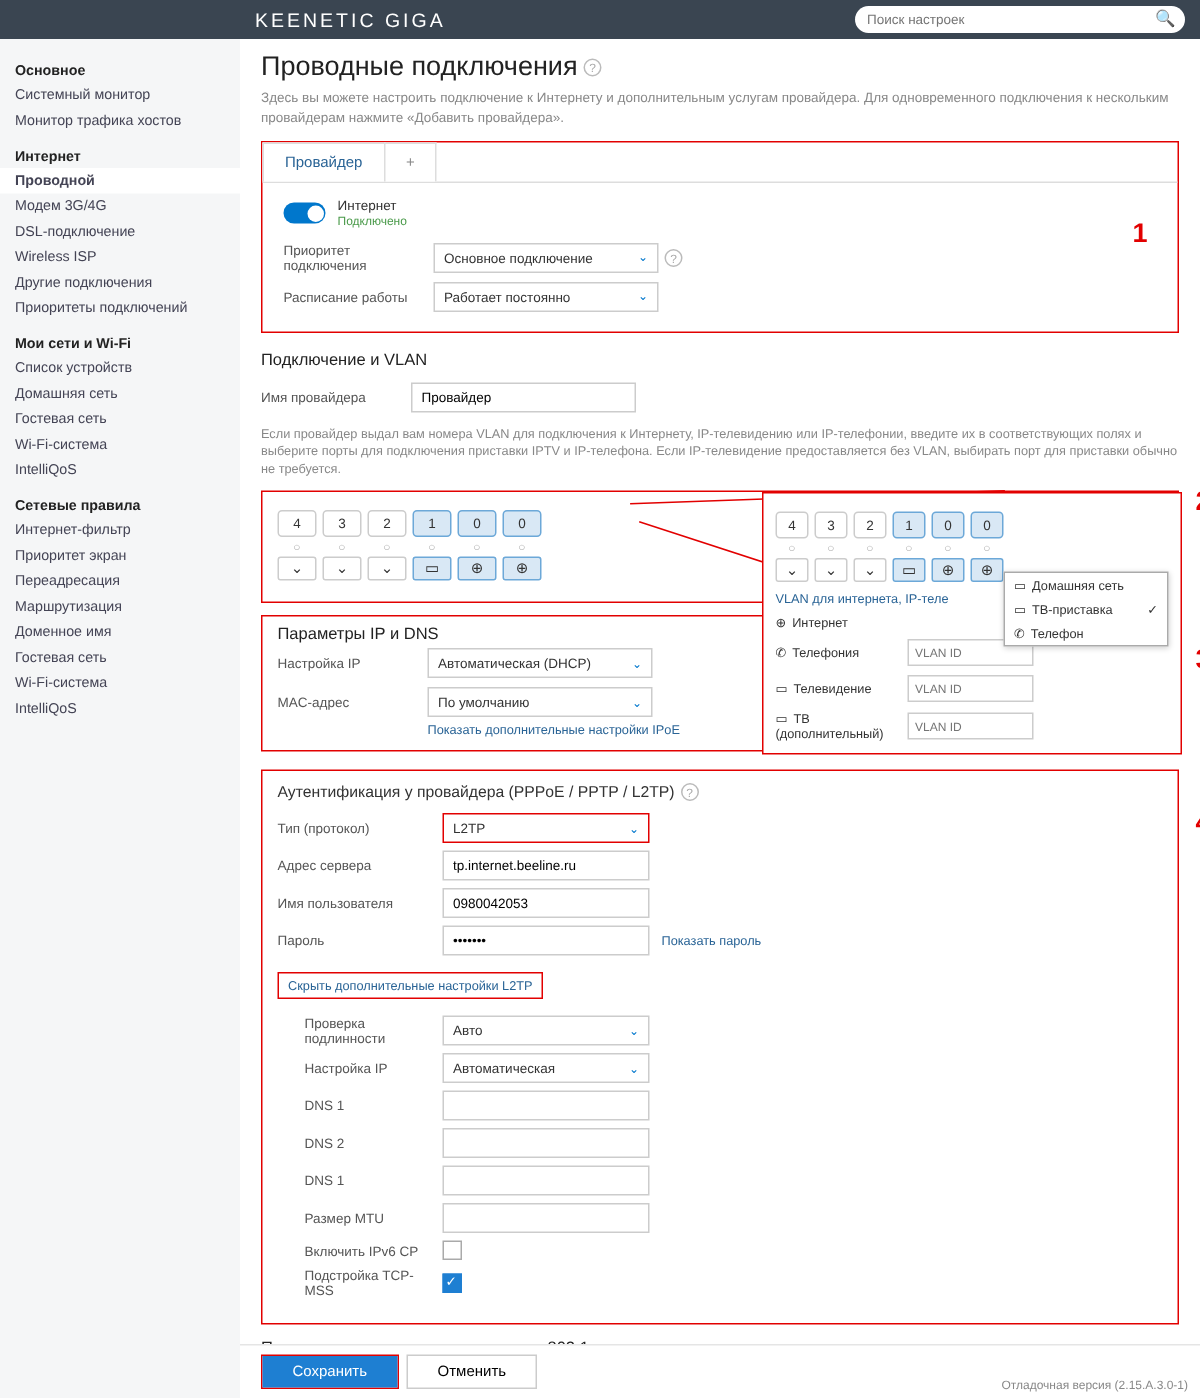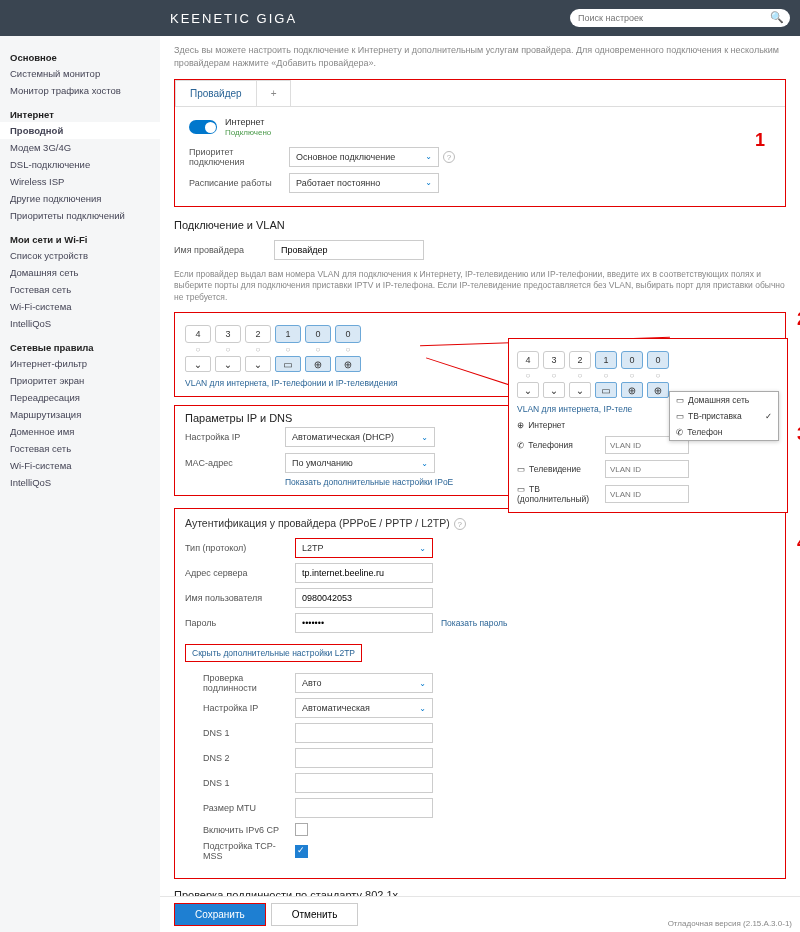--- a/index.html
+++ b/index.html
@@ -1,17 +1,17 @@
 <!DOCTYPE html>
 <html><head>
 <meta charset="utf-8">
 <style>
 * { box-sizing: border-box; margin: 0; padding: 0; }
 body { font-family: Arial, Helvetica, sans-serif; font-size: 10px; color: #333; background: #fff; width: 800px; }
-.topbar { height: 36px; background: #3a4551; display: flex; align-items: center; padding: 0 10px; }
+.topbar { height: 26px; background: #3a4551; display: flex; align-items: center; padding: 0 10px; }
 .brand { color: #fff; font-size: 13px; letter-spacing: 2px; font-weight: 300; margin-left: 160px; }
 .search-wrap { margin-left: auto; position: relative; }
 .search-wrap input { width: 220px; height: 18px; border-radius: 9px; border: none; padding: 0 22px 0 8px; font-size: 9px; background: #fff; }
 .search-icon { position: absolute; right: 6px; top: 2px; font-size: 11px; color: #555; }
 .layout { display: flex; }
 .sidebar { width: 160px; background: #f5f6f7; padding: 6px 0 20px; font-size: 9.5px; }
 .sidebar .group { font-weight: bold; color: #222; padding: 4px 10px 2px; margin-top: 6px; }
 .sidebar .item { padding: 3px 10px; color: #445; cursor: pointer; }
 .sidebar .item.active { background: #fff; font-weight: bold; }
 .content { flex: 1; padding: 8px 14px 40px; position: relative; }
@@ -109,20 +109,21 @@
       <div class="item">Приоритет экран</div>
       <div class="item">Переадресация</div>
       <div class="item">Маршрутизация</div>
       <div class="item">Доменное имя</div>
       <div class="item">Гостевая сеть</div>
       <div class="item">Wi-Fi-система</div>
       <div class="item">IntelliQoS</div>
     </div>
 
   <div class="content">
+    <h1><span>Проводные подключения</span><span class="qmark">?</span></h1>
     <div class="subtitle">Здесь вы можете настроить подключение к Интернету и дополнительным услугам провайдера. Для одновременного подключения к нескольким провайдерам нажмите «Добавить провайдера».</div>
 
     <div class="redbox box1">
       <div class="tabs">
         <div class="tab">Провайдер</div>
         <div class="tab plus">+</div>
       </div>
       <div class="toggle-row">
         <div class="toggle"></div>
         <div class="toggle-label">
@@ -181,21 +182,20 @@
             <div class="port-top">0</div>
             <div class="port-mid">○</div>
             <div class="port-bot">⊕</div>
           </div>
           <div class="port sel">
             <div class="port-top">0</div>
             <div class="port-mid">○</div>
             <div class="port-bot">⊕</div>
           </div>
         </div>
-      <span class="vlan-link">VLAN для интернета, IP-телефонии и IP-телевидения</span>
       <span class="num-badge" style="right:-22px; top:-4px;">2</span>
     </div>
 
     <div class="redbox box-ip">
       <div class="ip-head">
         <span class="section-title" style="margin:0">Параметры IP и DNS</span>
         <span class="ip-got">Получен адрес 192.168.209.54</span>
       </div>
       <div class="form-row" style="padding-left:0">
         <div class="lbl">Настройка IP</div>

